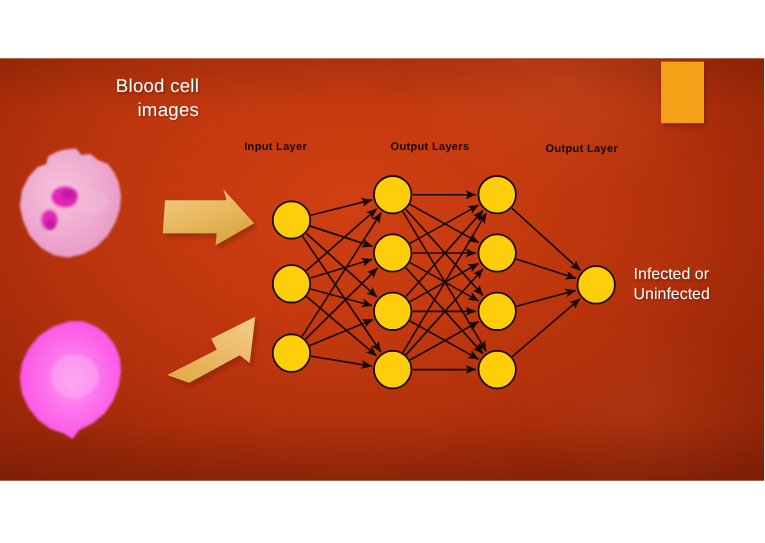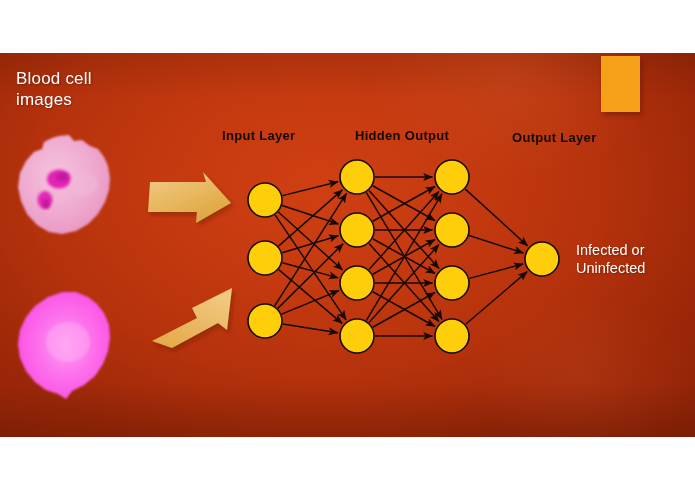--- a/index.html
+++ b/index.html
@@ -59,41 +59,41 @@
     background: #f5a117;
     box-shadow: 2px 3px 5px rgba(60,10,0,0.35);
   }
 
   
   #heading {
     position: absolute;
     left: 16px;
     top: 68px;
     width: 165px;
-    text-align: left;
+    text-align: right;
     color: #ffffff;
     font-size: 17px;
     line-height: 21px;
     letter-spacing: 0.2px;
     text-shadow: 1px 1px 2px rgba(0,0,0,0.30);
     white-space: pre-line;
   }
 
   
   .layer-label {
     position: absolute;
     color: #140a04;
-    font-size: 13px;
+    font-size: 10px;
     font-weight: bold;
     letter-spacing: 0.3px;
     white-space: nowrap;
   }
   #label-input  { left: 222px; top: 128px; }
   #label-hidden { left: 355px; top: 128px; }
-  #label-output { left: 512px; top: 130px; }
+  #label-output { left: 496px; top: 130px; }
 
   
   #outcome {
     position: absolute;
     left: 576px;
     top: 241px;
     width: 118px;
     text-align: left;
     color: #ffffff;
     font-size: 14.5px;
@@ -126,21 +126,21 @@
 <div id="slide">
 
   <div id="band"></div>
 
   <div id="accent-rect"></div>
 
   <div id="heading">Blood cell
 images</div>
 
   <div class="layer-label" id="label-input">Input Layer</div>
-  <div class="layer-label" id="label-hidden">Hidden Output</div>
+  <div class="layer-label" id="label-hidden">Output Layers</div>
   <div class="layer-label" id="label-output">Output Layer</div>
 
   <div id="outcome">Infected or
 Uninfected</div>
 
   <svg class="cell-img" id="cell-top" viewBox="0 0 106 112">
     <defs>
       <radialGradient id="gTop" cx="42%" cy="40%" r="68%">
         <stop offset="0%" stop-color="#f6c3dd"></stop>
         <stop offset="55%" stop-color="#efabd0"></stop>

